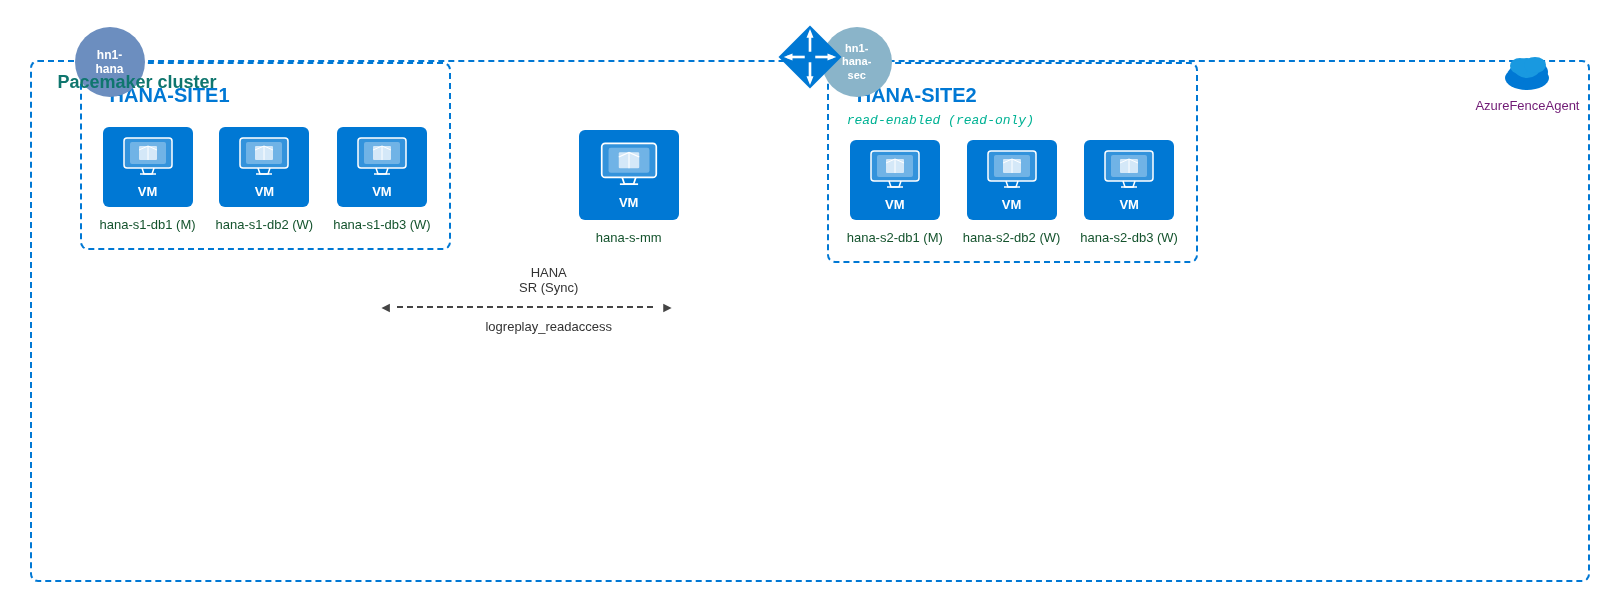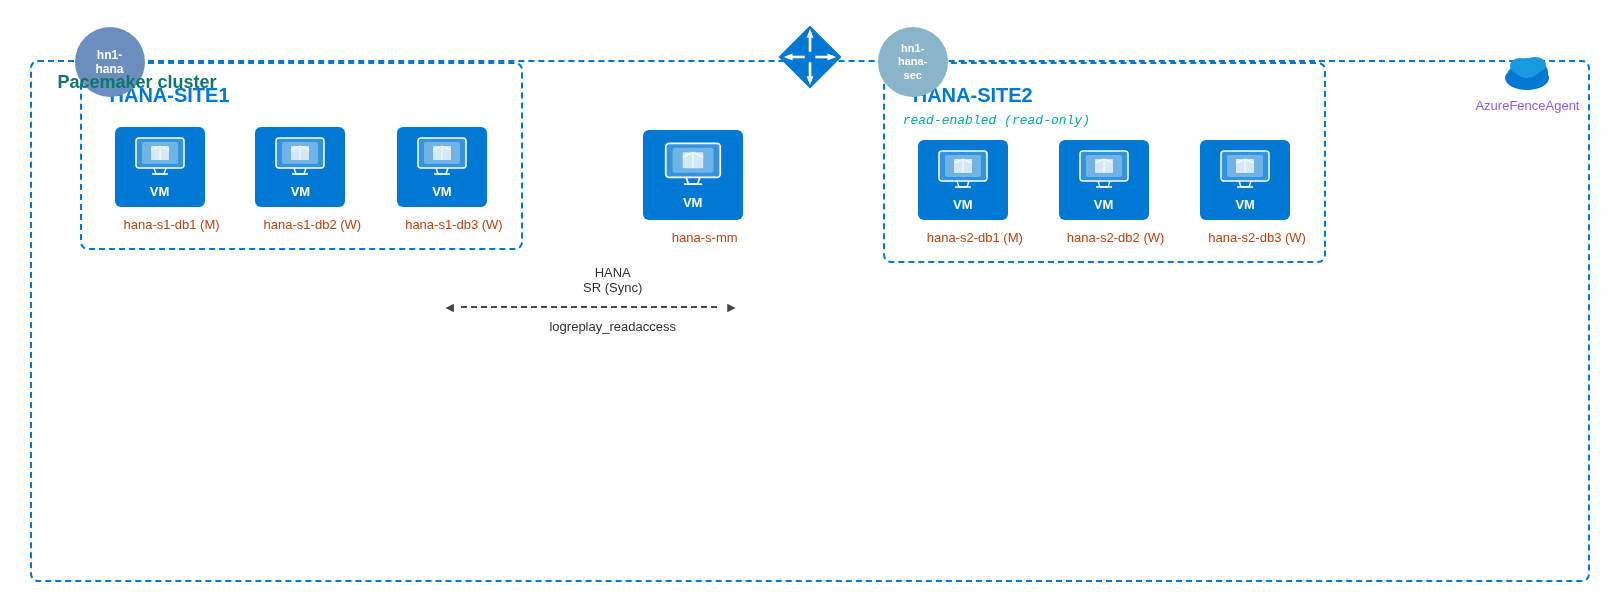--- a/index.html
+++ b/index.html
@@ -56,21 +56,21 @@
       position: absolute;
       top: 30px;
       right: 10px;
       display: flex;
       flex-direction: column;
       align-items: center;
       z-index: 10;
     }
     .fence-agent-label {
       font-size: 13px;
-      color: #8b5cf6;
+      color: #701a75;
       font-weight: 500;
       margin-top: 6px;
     }
     
     .pacemaker-border {
       position: absolute;
       top: 38px;
       left: 0;
       right: 0;
       bottom: 0;
@@ -163,42 +163,41 @@
       justify-content: center;
       gap: 4px;
     }
     .vm-label {
       font-size: 13px;
       font-weight: 600;
       color: white;
     }
     .vm-name {
       font-size: 13px;
-      color: #c2410c;
+      color: #14532d;
       text-align: center;
       font-weight: 400;
       margin-top: 4px;
-      margin-left: 24px;
     }
     
     .read-enabled {
       font-size: 13px;
       color: #00b294;
       font-style: italic;
       margin-bottom: 10px;
       margin-left: 60px;
       align-self: flex-start;
       font-family: Liberation Mono, monospace;
     }
     .full-row {
       display: flex;
       flex-direction: row;
       align-items: flex-start;
       width: 100%;
-      gap: 0;
+      gap: 8px;
       position: relative;
       top: 40px;
     }
     .site1-wrapper {
       position: relative;
       margin-left: 50px;
     }
     .site2-wrapper {
       position: relative;
       margin-left: 20px;

